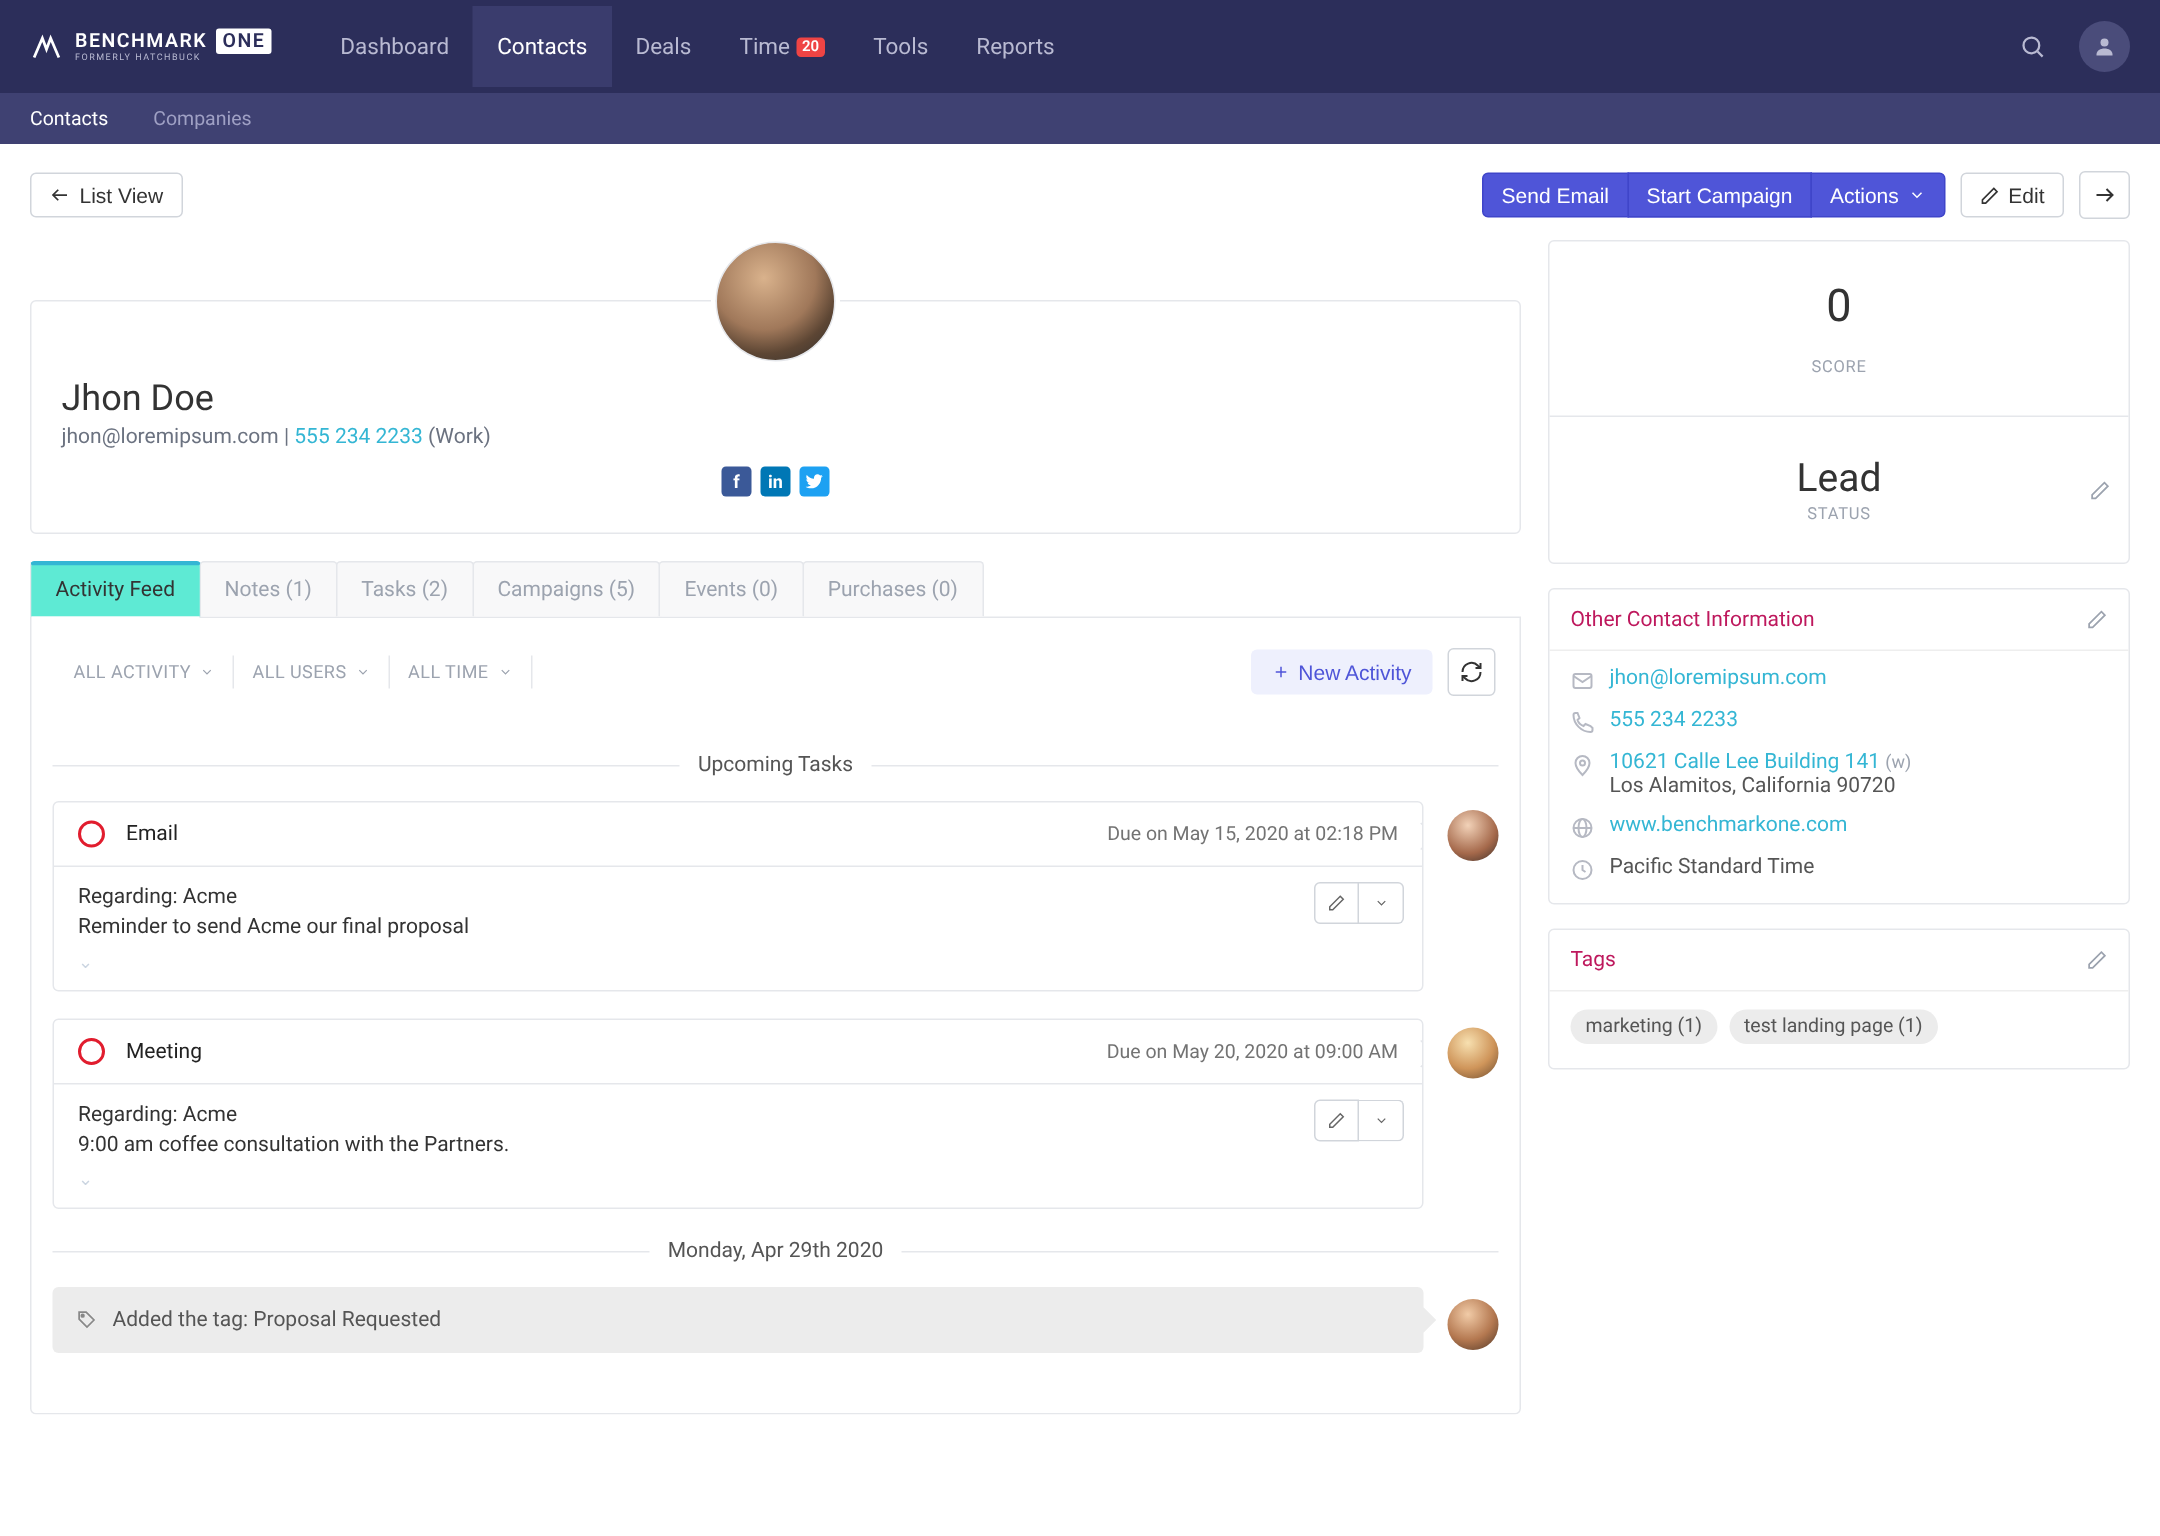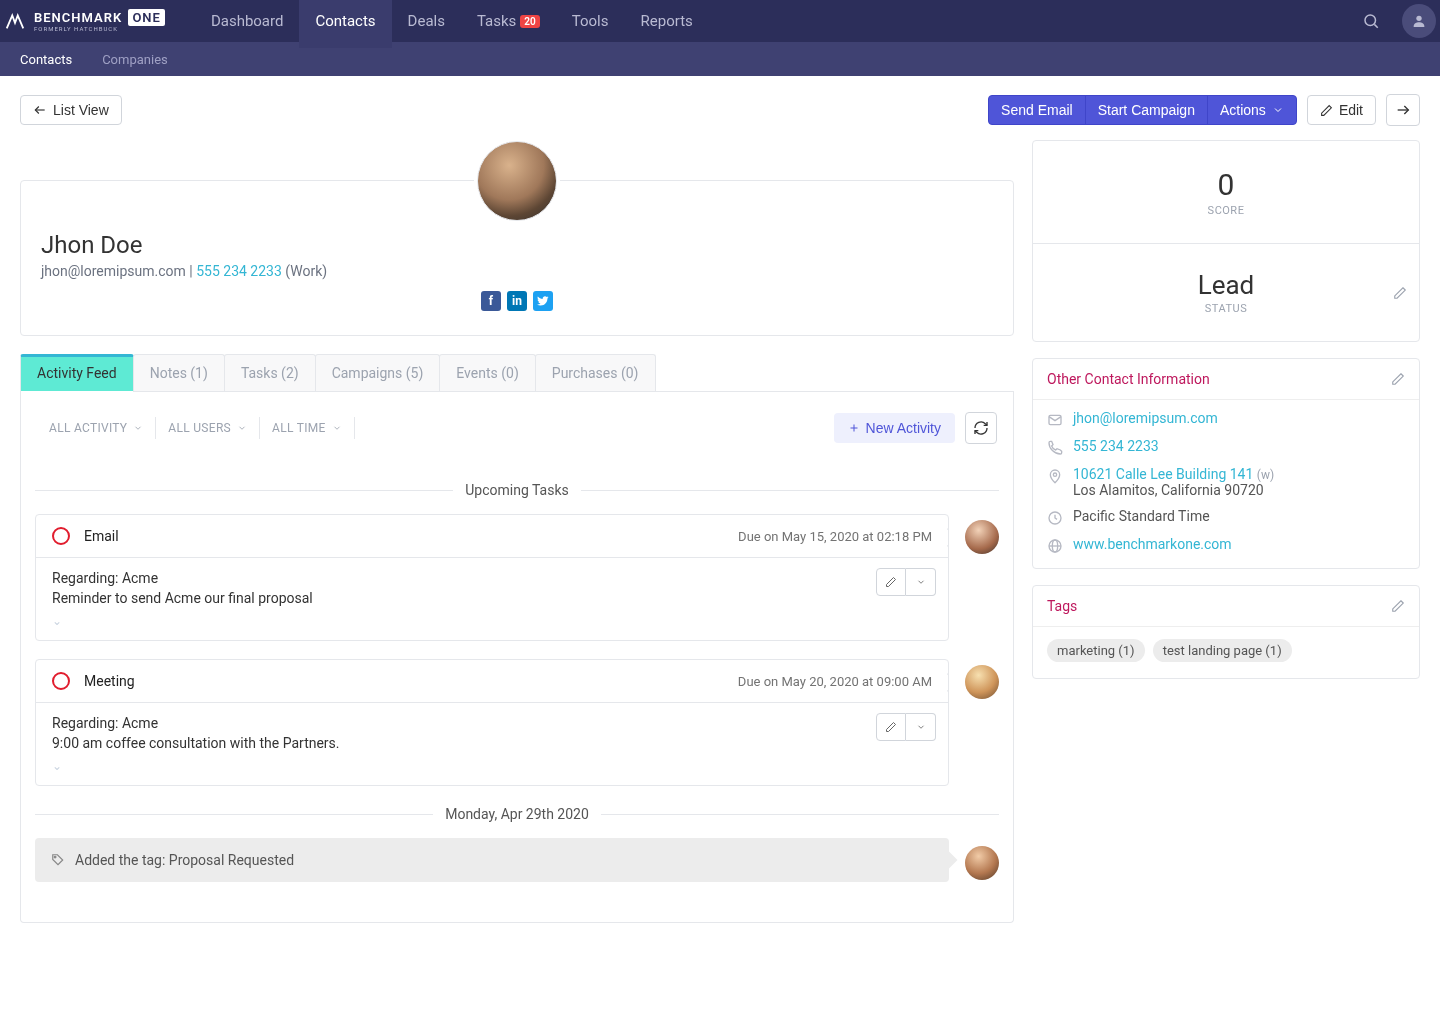--- a/index.html
+++ b/index.html
@@ -1,19 +1,19 @@
 <!DOCTYPE html>
 <html><head>
 <meta charset="utf-8">
 <style>
   * { box-sizing: border-box; margin: 0; padding: 0; }
   body { font-family: -apple-system, BlinkMacSystemFont, "Segoe UI", Roboto, Helvetica, Arial, sans-serif; background: #fff; color: #222; font-size: 14px; }
 
   
-  .topnav { background: #2c2e5a; height: 42px; display: flex; align-items: center; padding: 0 4px; color: #b9bad2; }
+  .topnav { background: #2c2e5a; height: 62px; display: flex; align-items: center; padding: 0 20px; color: #b9bad2; }
   .logo { display: flex; align-items: center; gap: 8px; margin-right: 30px; }
   .logo svg { flex-shrink: 0; }
   .logo-text { line-height: 1; }
   .logo-main { font-size: 13px; font-weight: 600; color: #fff; letter-spacing: 1px; }
   .logo-one { background: #fff; color: #2c2e5a; padding: 1px 4px; border-radius: 2px; margin-left: 2px; }
   .logo-sub { font-size: 6px; color: #b9bad2; letter-spacing: 1px; margin-top: 2px; }
   .nav-items { display: flex; align-items: stretch; height: 54px; }
   .nav-item { display: flex; align-items: center; padding: 0 16px; color: #b9bad2; cursor: pointer; font-size: 15px; }
   .nav-item.active { background: #3a3c6d; color: #fff; }
   .nav-badge { background: #ef4444; color: #fff; font-size: 10px; padding: 1px 4px; border-radius: 3px; margin-left: 4px; font-weight:600; }
@@ -91,21 +91,21 @@
   .mini-avatar.a3{ background: radial-gradient(circle at 40% 30%, #f1cba7, #b47850 55%, #4e3626);}
 
   .tag-event-row { display:flex; align-items:center; gap:16px;}
   .tag-event { flex:1; background:#ececec; border-radius:4px; padding:14px 16px; color:#555; display:flex; align-items:center; gap:10px; position:relative;}
   .tag-event::after{ content:""; position:absolute; right:-6px; top:50%; transform:translateY(-50%) rotate(45deg); width:12px; height:12px; background:#ececec;}
 
   
   .side-card { border:1px solid #e5e7eb; border-radius:4px; margin-bottom:16px; background:#fff;}
   .score-block { text-align:center; padding: 26px 10px; border-bottom:1px solid #e5e7eb;}
   .score-val { font-size:30px; color:#333;}
-  .score-lbl { font-size:11px; color:#9ca3af; letter-spacing:.5px; margin-top:2px;}
+  .score-lbl { font-size:11px; color:#9ca3af; letter-spacing:.5px; margin-top:16px;}
   .status-block { text-align:center; padding: 26px 10px; position:relative;}
   .status-val { font-size:26px; color:#333;}
   .status-lbl { font-size:11px; color:#9ca3af; letter-spacing:.5px; margin-top:2px;}
   .edit-pencil { position:absolute; right:12px; top:50%; transform:translateY(-50%); color:#9ca3af; cursor:pointer;}
   .side-head { display:flex; align-items:center; justify-content:space-between; padding:12px 14px; border-bottom:1px solid #eee; color:#be185d;}
   .info-list { padding: 10px 14px 14px 14px; display:flex; flex-direction:column; gap:10px;}
   .info-row { display:flex; gap:10px; align-items:flex-start; color:#555;}
   .info-row .link { color:#34b6d4;}
   .info-icon { width:16px; color:#b6b9c3; flex-shrink:0; margin-top:2px;}
   .muted { color:#9ca3af; font-size:12px;}
@@ -125,21 +125,21 @@
     <div class="logo-text">
       <div class="logo-main"><span>BENCHMARK</span> <span class="logo-one">ONE</span></div>
       <div class="logo-sub">FORMERLY HATCHBUCK</div>
     </div>
   </div>
   <div class="nav-items">
     <div class="nav-item">Dashboard</div>
     <div class="nav-item active">Contacts</div>
     <div class="nav-item">Deals</div>
     <div class="nav-item">
-        <span>Tasks</span>
+        <span>Time</span>
         <span class="nav-badge">20</span>
       </div>
     <div class="nav-item">Tools</div>
     <div class="nav-item">Reports</div>
   </div>
   <div class="nav-right">
     <div class="icon-btn">
       <svg width="18" height="18" viewBox="0 0 24 24" fill="none" stroke="currentColor" stroke-width="2">
           <circle cx="11" cy="11" r="7"></circle>
           <line x1="21" y1="21" x2="16.5" y2="16.5"></line>
@@ -395,34 +395,34 @@
               </span>
             <span>
               <span class="link">10621 Calle Lee Building 141</span> <span class="muted">(w)</span><br>
               <span>Los Alamitos, California 90720</span>
             </span>
           </div>
           <div class="info-row">
               <span class="info-icon">
                 <svg width="16" height="16" viewBox="0 0 24 24" fill="none" stroke="currentColor" stroke-width="2">
                   <circle cx="12" cy="12" r="9"></circle>
-                  <polyline points="12 7 12 12 15 14"></polyline>
+                  <ellipse cx="12" cy="12" rx="4" ry="9"></ellipse>
+                  <line x1="3" y1="12" x2="21" y2="12"></line>
                 </svg>
               </span>
-              <span>Pacific Standard Time</span>
+              <span class="link">www.benchmarkone.com</span>
             </div>
           <div class="info-row">
               <span class="info-icon">
                 <svg width="16" height="16" viewBox="0 0 24 24" fill="none" stroke="currentColor" stroke-width="2">
                   <circle cx="12" cy="12" r="9"></circle>
-                  <ellipse cx="12" cy="12" rx="4" ry="9"></ellipse>
-                  <line x1="3" y1="12" x2="21" y2="12"></line>
+                  <polyline points="12 7 12 12 15 14"></polyline>
                 </svg>
               </span>
-              <span class="link">www.benchmarkone.com</span>
+              <span>Pacific Standard Time</span>
             </div>
         </div>
       </div>
 
       <div class="side-card">
         <div class="side-head">
           <span>Tags</span>
           <span class="edit-pencil" style="position:static; transform:none;">
               <svg width="14" height="14" viewBox="0 0 24 24" fill="none" stroke="#9ca3af" stroke-width="2">
                 <path d="M17 3l4 4L7 21H3v-4L17 3z"></path>

